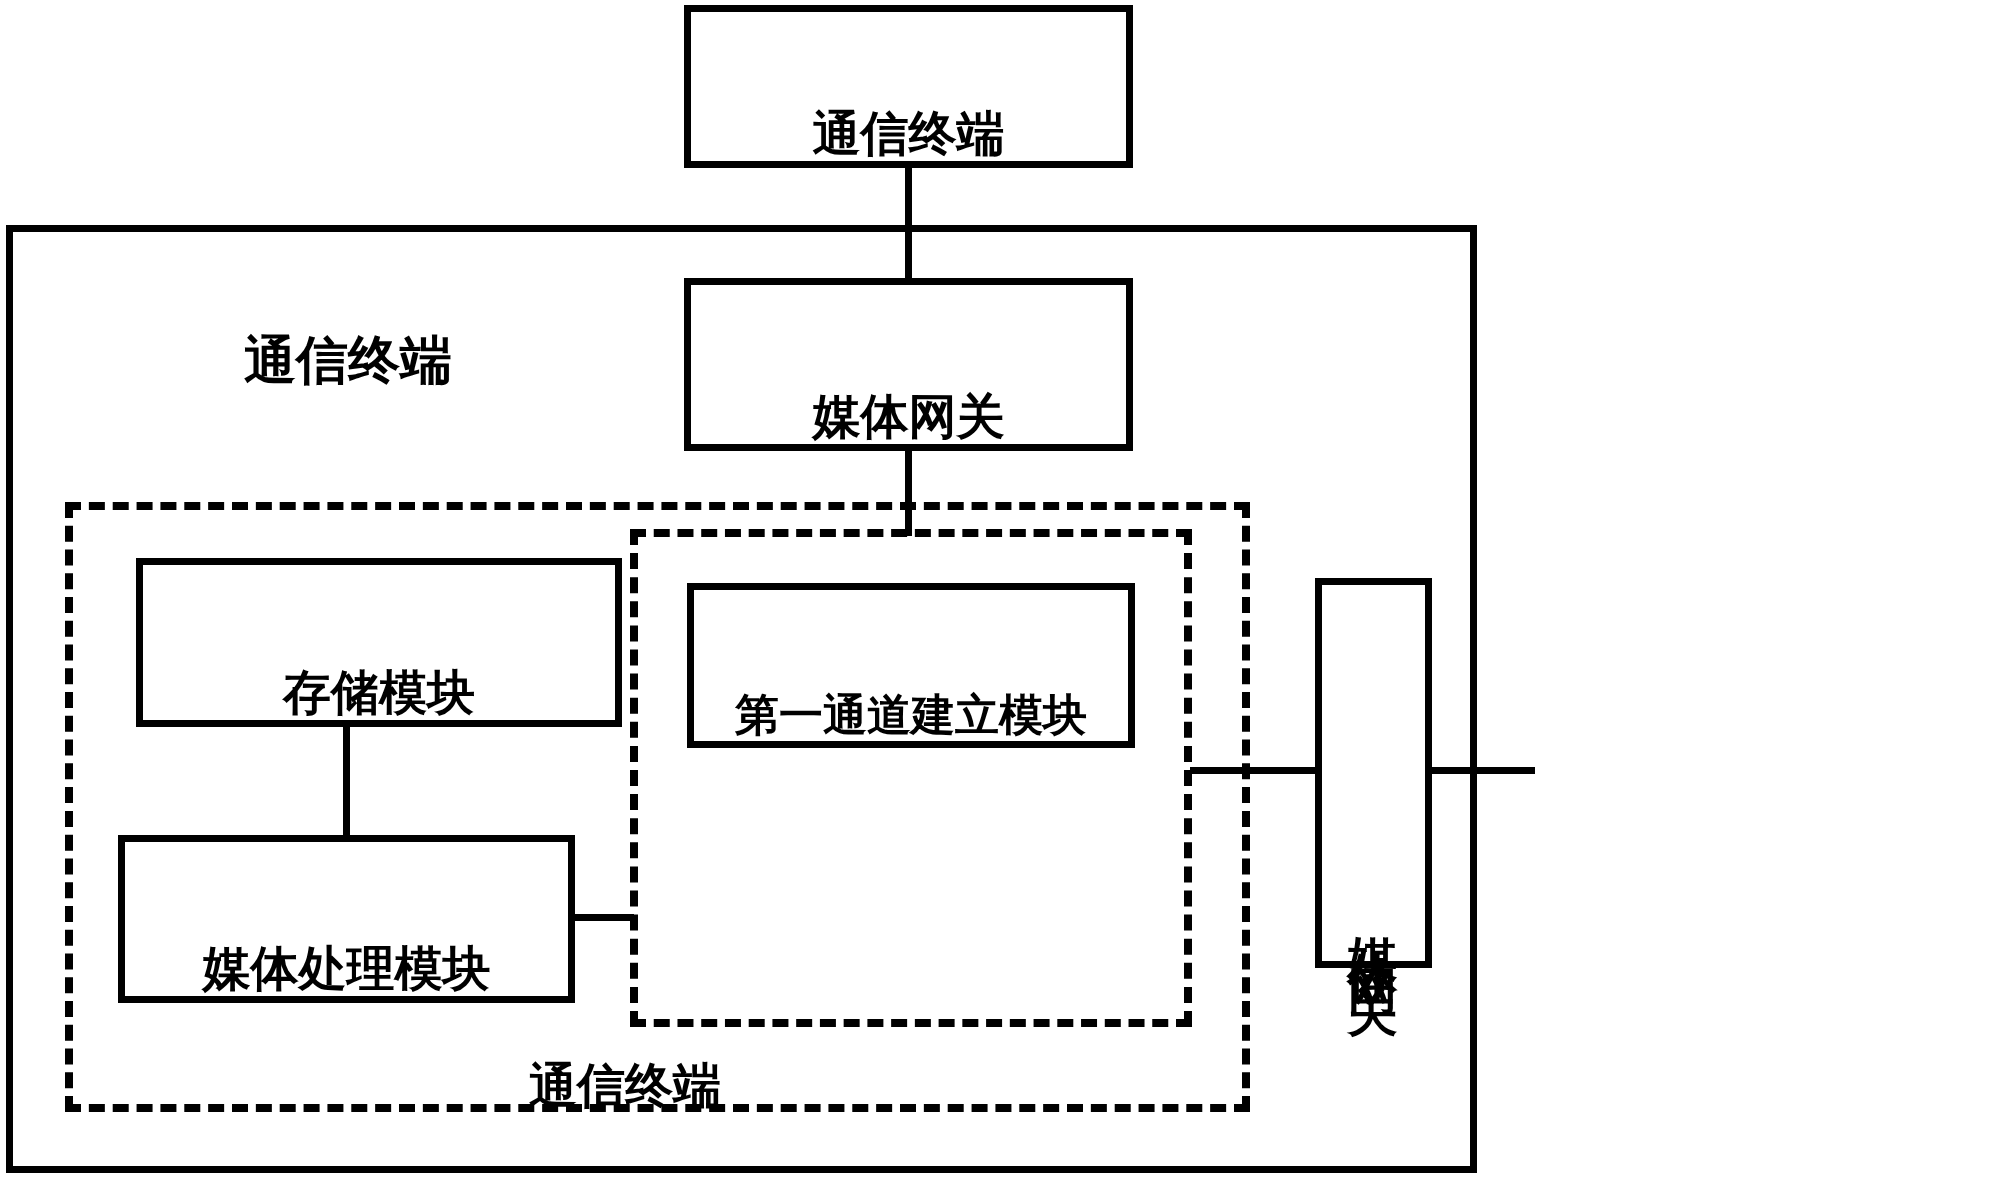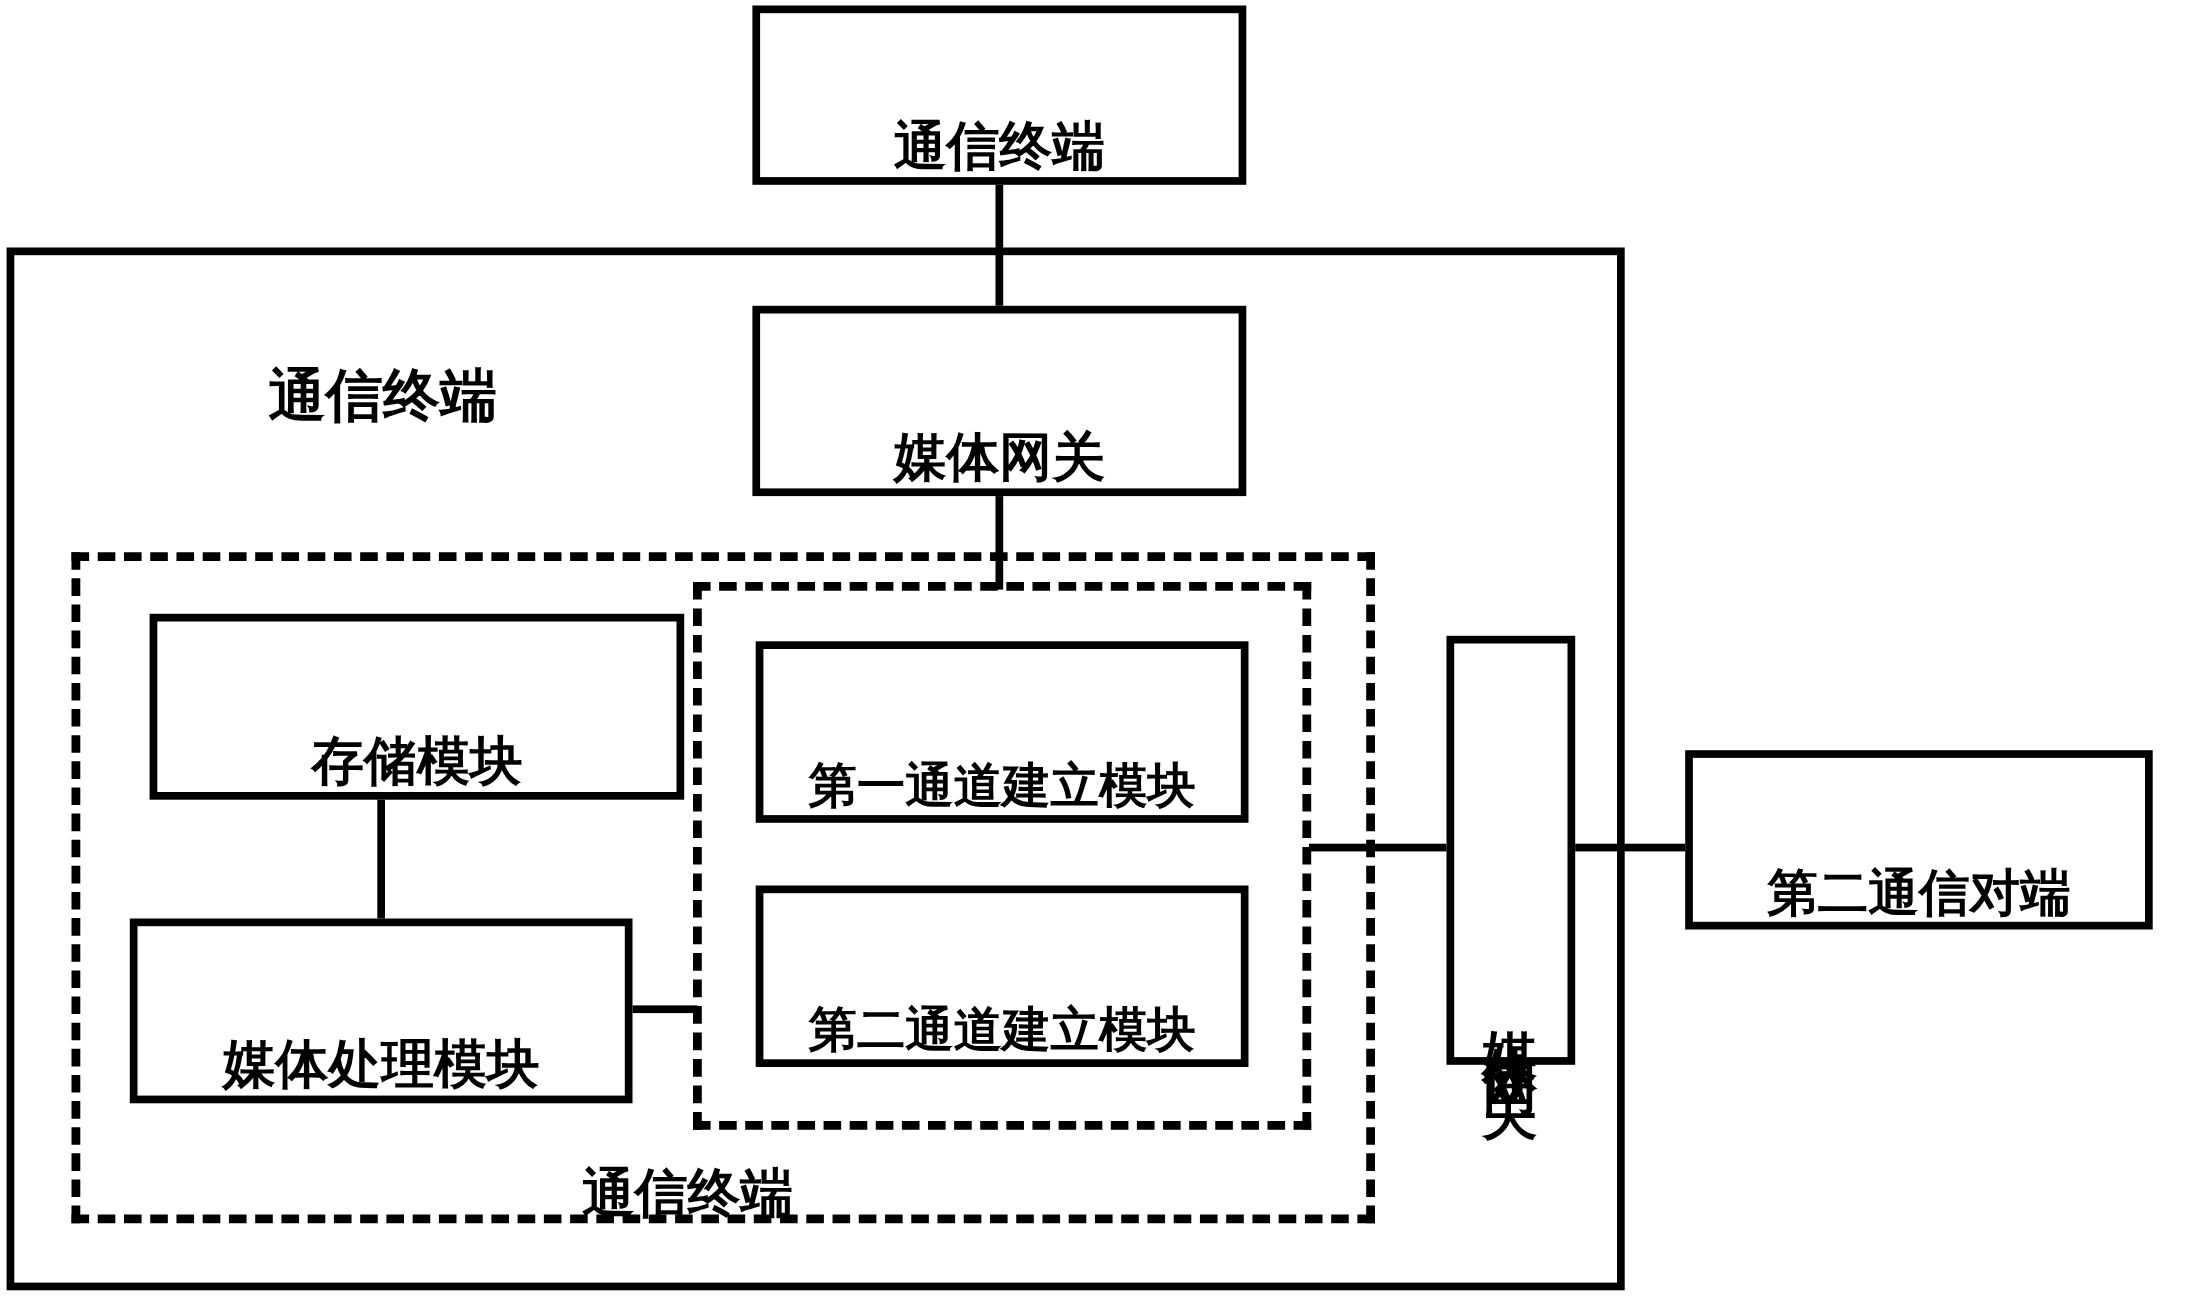--- a/index.html
+++ b/index.html
@@ -95,27 +95,21 @@
   </div>
 
   <div class="box fs44 over" style="left:687px; top:583px; width:448px; height:165px;">
     <span>第一通道建立模块</span>
   </div>
 
   <div class="box fs48 over" style="left:118px; top:835px; width:457px; height:168px;">
     <span>媒体处理模块</span>
   </div>
 
-  <div class="box fs44 over" style="left:687px; top:805px; width:448px; height:165px;">
-    <span>第二通道建立模块</span>
-  </div>
 
   <div class="lbl fs48 over" style="left:475px; top:1058px; width:300px;">通信终端</div>
 
   <div class="box over" style="left:1315px; top:578px; width:117px; height:390px;">
     <span class="vtext">媒体网关</span>
   </div>
 
-  <div class="box fs46 over" style="left:1532px; top:682px; width:425px; height:163px;">
-    <span>第二通信对端</span>
-  </div>
 
 </div>
 
 </body></html>

